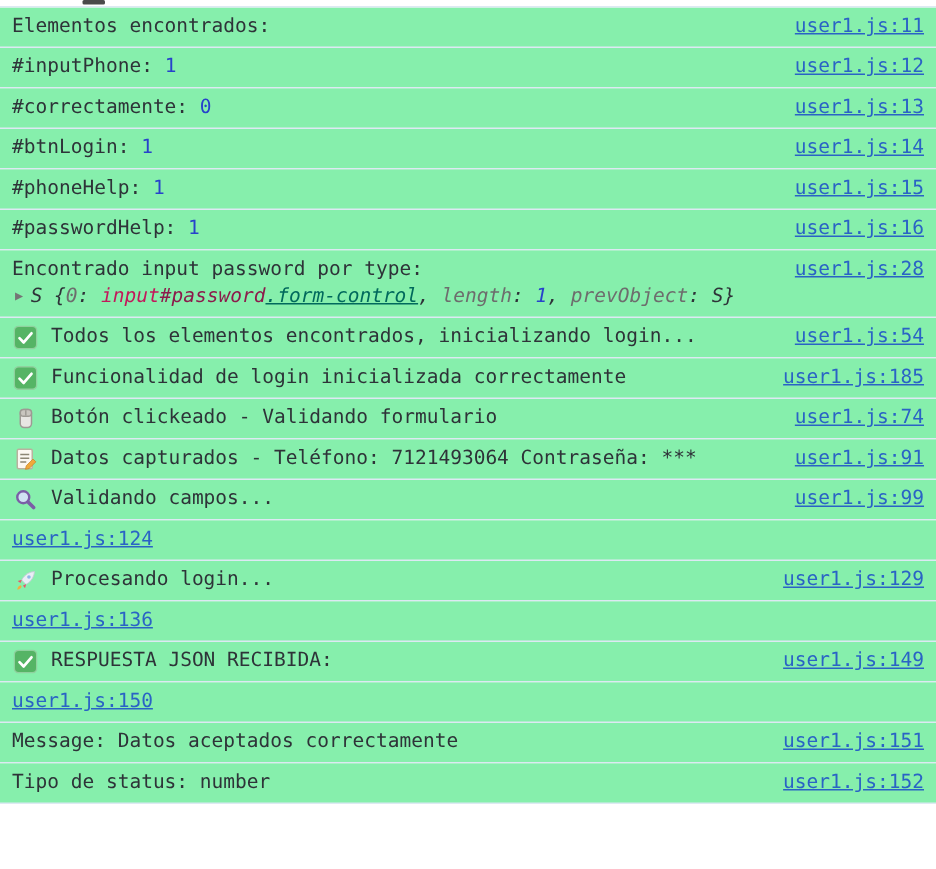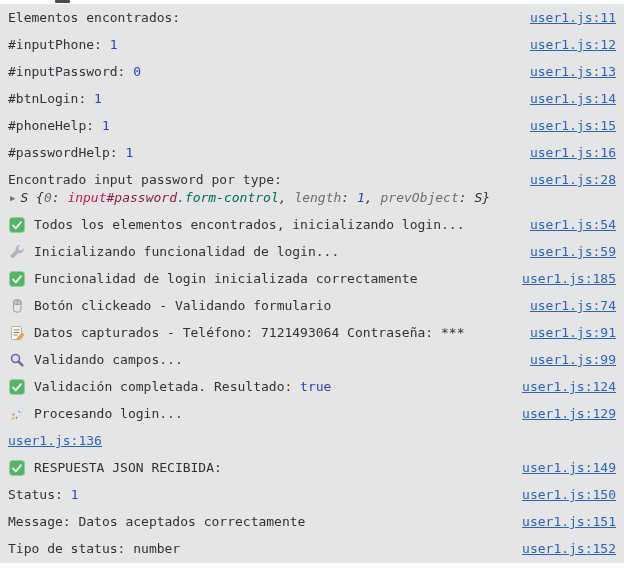--- a/index.html
+++ b/index.html
@@ -7,41 +7,41 @@
     width:624px;height:579px;overflow:hidden;background:#ffffff;
     font-family:"DejaVu Sans Mono","Liberation Mono",monospace;
     font-size:13px;color:var(--text,#2e3338);
   }
   .console{width:100%;}
   .remnant{height:4px;border-bottom:1px solid var(--divider,#dde9f3);position:relative;}
   .remnant .blob{position:absolute;left:55px;top:0;width:15px;height:3px;background:#4a4a4a;border-radius:1px;}
   .console-row{
     display:flex;align-items:flex-start;
     border-bottom:1px solid var(--divider,#dde9f3);
-    padding:5px 8px;line-height:16px;background:#e5e5e5;
+    padding:5px 8px;line-height:16px;background:#86efac;
   }
   .row-left{flex:1;min-width:0;display:flex;flex-direction:column;}
   .line1{display:flex;align-items:flex-start;}
   .icon{width:17px;height:16px;margin-right:9px;flex:none;display:inline-flex;align-items:center;justify-content:center;}
   .icon svg{width:16px;height:16px;display:block;}
   .msg{white-space:pre-wrap;word-break:break-word;}
   .src-link{
     color:var(--link,#2a63c5);text-decoration:underline;white-space:nowrap;
     flex:none;cursor:pointer;
   }
   .preview{margin-top:2px;font-style:italic;line-height:15px;color:var(--text,#2e3338);}
   .expander{
     font-style:normal;color:#757575;font-size:9px;display:inline-block;
     margin:0 5px 0 2px;vertical-align:1px;cursor:pointer;
   }
   .tok-value{color:var(--value,#2742cb);}
   .tok-key{color:var(--key,#6d6d6d);}
   .tok-tag{color:var(--tag,#c2185b);}
   .tok-id{color:var(--id,#8c1a4b);}
-  .tok-class{color:var(--class,#00695c);}
+  .tok-class{color:var(--class,#00695c);text-decoration:underline;}
   .tok-obj{color:var(--text,#2e3338);}
 </style>
 </head>
 <body>
 
 <div class="console" id="console">
   <div class="remnant">
     <div class="blob"></div>
   </div>
 
@@ -57,21 +57,21 @@
       <div class="row-left">
         <div class="line1">
           <span class="msg"><span>#inputPhone: </span><span class="tok-value">1</span></span>
         </div>
       </div>
       <a class="src-link">user1.js:12</a>
     </div>
     <div class="console-row">
       <div class="row-left">
         <div class="line1">
-          <span class="msg"><span>#inputPassword: </span><span class="tok-value">0</span></span>
+          <span class="msg"><span>#correctamente: </span><span class="tok-value">0</span></span>
         </div>
       </div>
       <a class="src-link">user1.js:13</a>
     </div>
     <div class="console-row">
       <div class="row-left">
         <div class="line1">
           <span class="msg"><span>#btnLogin: </span><span class="tok-value">1</span></span>
         </div>
       </div>
@@ -108,33 +108,20 @@
           <span class="icon">
             <svg viewBox="0 0 16 16">
               <rect x="0.5" y="0.5" width="15" height="15" rx="3" fill="#55b465" stroke="#8fd19e"></rect>
               <path d="M4 8.4l2.8 2.9L12 5.2" stroke="#fff" stroke-width="1.8" fill="none" stroke-linecap="round" stroke-linejoin="round"></path>
             </svg>
           </span>
           <span class="msg"><span>Todos los elementos encontrados, inicializando login...</span></span>
         </div>
       </div>
       <a class="src-link">user1.js:54</a>
-    </div>
-    <div class="console-row">
-      <div class="row-left">
-        <div class="line1">
-          <span class="icon">
-            <svg viewBox="0 0 16 16">
-              <path d="M14.6 4.2a3.9 3.9 0 0 1-5 4.6L5 13.4a1.9 1.9 0 1 1-2.7-2.7L6.9 6a3.9 3.9 0 0 1 4.6-5L9.2 3.3l.4 2.8 2.8.4z" fill="#b3b1c4"></path>
-            </svg>
-          </span>
-          <span class="msg"><span>Inicializando funcionalidad de login...</span></span>
-        </div>
-      </div>
-      <a class="src-link">user1.js:59</a>
     </div>
     <div class="console-row">
       <div class="row-left">
         <div class="line1">
           <span class="icon">
             <svg viewBox="0 0 16 16">
               <rect x="0.5" y="0.5" width="15" height="15" rx="3" fill="#55b465" stroke="#8fd19e"></rect>
               <path d="M4 8.4l2.8 2.9L12 5.2" stroke="#fff" stroke-width="1.8" fill="none" stroke-linecap="round" stroke-linejoin="round"></path>
             </svg>
           </span>
@@ -183,31 +170,20 @@
               <circle cx="6.5" cy="6.5" r="4" fill="#cfe3f2" stroke="#7b5ea7" stroke-width="1.6"></circle>
               <line x1="9.7" y1="9.7" x2="13.4" y2="13.4" stroke="#7b5ea7" stroke-width="2.4" stroke-linecap="round"></line>
             </svg>
           </span>
           <span class="msg"><span>Validando campos...</span></span>
         </div>
       </div>
       <a class="src-link">user1.js:99</a>
     </div>
     <div class="console-row">
-      <div class="row-left">
-        <div class="line1">
-          <span class="icon">
-            <svg viewBox="0 0 16 16">
-              <rect x="0.5" y="0.5" width="15" height="15" rx="3" fill="#55b465" stroke="#8fd19e"></rect>
-              <path d="M4 8.4l2.8 2.9L12 5.2" stroke="#fff" stroke-width="1.8" fill="none" stroke-linecap="round" stroke-linejoin="round"></path>
-            </svg>
-          </span>
-          <span class="msg"><span>Validación completada. Resultado: </span><span class="tok-value">true</span></span>
-        </div>
-      </div>
       <a class="src-link">user1.js:124</a>
     </div>
     <div class="console-row">
       <div class="row-left">
         <div class="line1">
           <span class="icon">
             <svg viewBox="0 0 16 16">
               <path d="M14 2c-3.2.2-5.8 1.7-7.6 4.1l-1 1.6 2.9 2.9 1.6-1C12.3 7.8 13.8 5.2 14 2z" fill="#e9eef5" stroke="#c2c8d4" stroke-width=".6"></path>
               <circle cx="10.3" cy="5.7" r="1.2" fill="#8fb6e8"></circle>
               <path d="M5.6 7.5L2.8 8.3l1.8 1.4z" fill="#e2596f"></path>
@@ -231,25 +207,20 @@
               <rect x="0.5" y="0.5" width="15" height="15" rx="3" fill="#55b465" stroke="#8fd19e"></rect>
               <path d="M4 8.4l2.8 2.9L12 5.2" stroke="#fff" stroke-width="1.8" fill="none" stroke-linecap="round" stroke-linejoin="round"></path>
             </svg>
           </span>
           <span class="msg"><span>RESPUESTA JSON RECIBIDA:</span></span>
         </div>
       </div>
       <a class="src-link">user1.js:149</a>
     </div>
     <div class="console-row">
-      <div class="row-left">
-        <div class="line1">
-          <span class="msg"><span>Status: </span><span class="tok-value">1</span></span>
-        </div>
-      </div>
       <a class="src-link">user1.js:150</a>
     </div>
     <div class="console-row">
       <div class="row-left">
         <div class="line1">
           <span class="msg"><span>Message: Datos aceptados correctamente</span></span>
         </div>
       </div>
       <a class="src-link">user1.js:151</a>
     </div>

